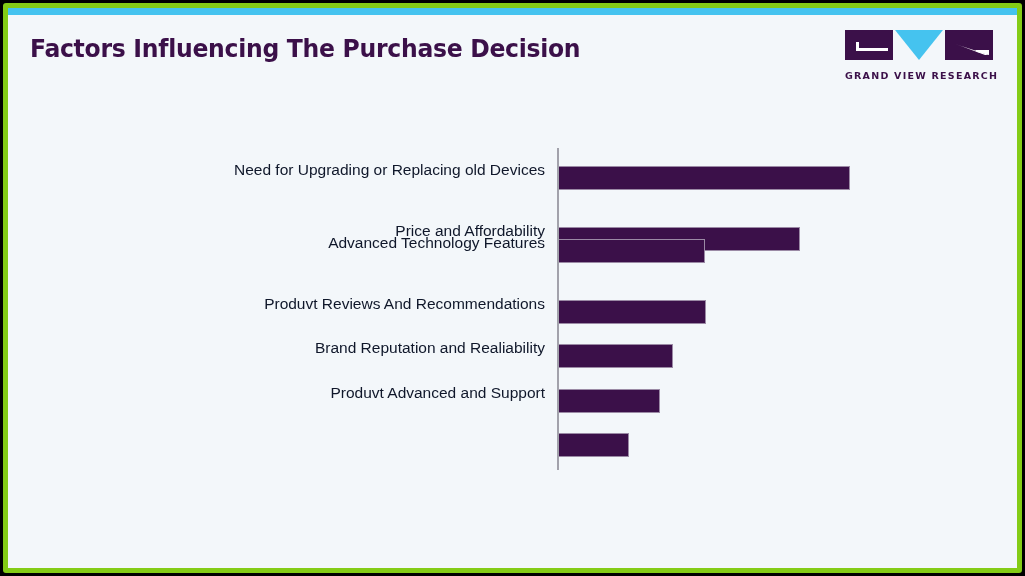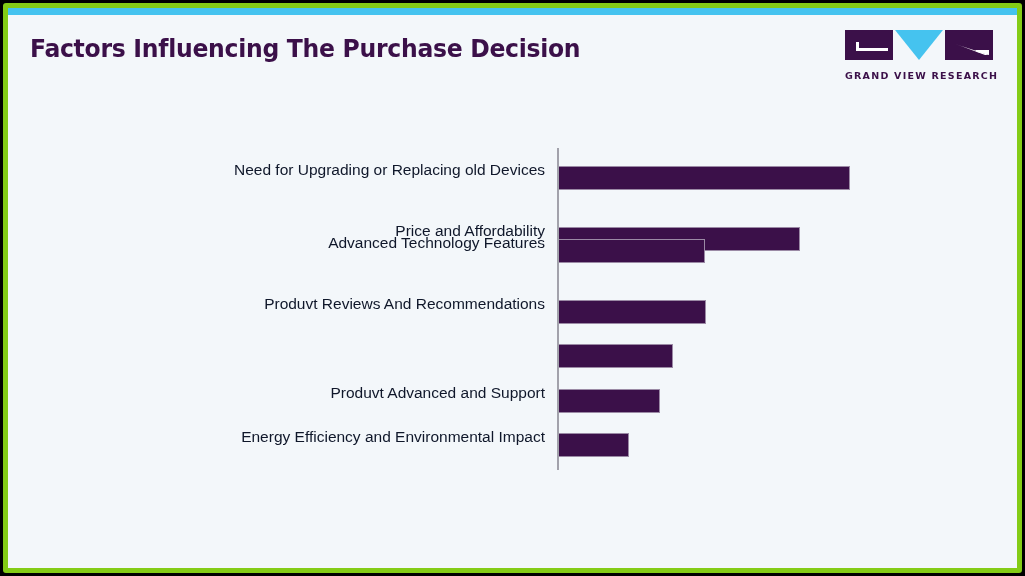--- a/index.html
+++ b/index.html
@@ -201,27 +201,27 @@
       <div class="cat-label">Advanced Technology Features</div>
       <div class="bar" style="width:145px;"></div>
     </div>
 
     <div class="row" style="top:133.5px;">
       <div class="cat-label">Produvt Reviews And Recommendations</div>
       <div class="bar" style="width:146px;"></div>
     </div>
 
     <div class="row" style="top:178px;">
+      <div class="cat-label">Brand Reputation and Realiability</div>
       <div class="bar" style="width:113px;"></div>
     </div>
 
     <div class="row" style="top:222.5px;">
       <div class="cat-label">Produvt Advanced and Support</div>
       <div class="bar" style="width:100px;"></div>
     </div>
 
     <div class="row" style="top:267px;">
-      <div class="cat-label">Energy Efficiency and Environmental Impact</div>
       <div class="bar" style="width:69px;"></div>
     </div>
 
   </div>
 </div>
 
 </body></html>

